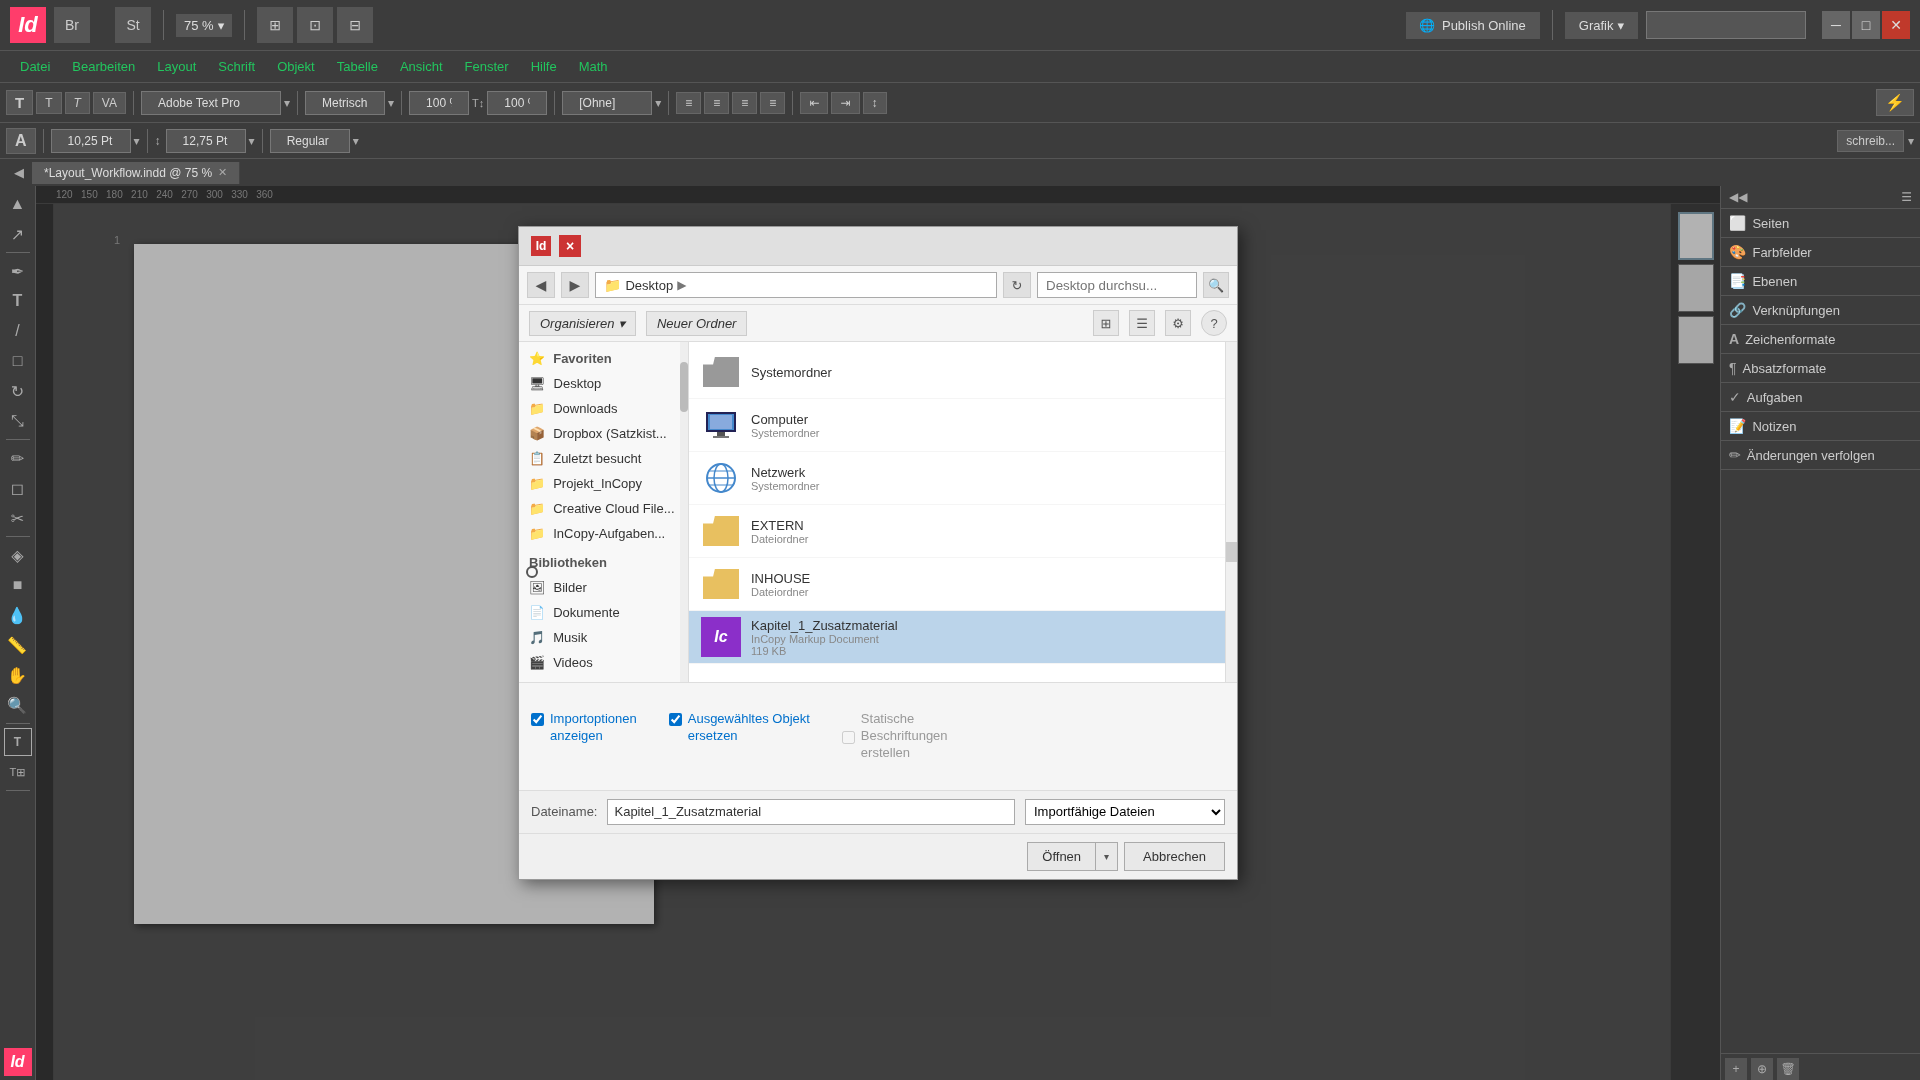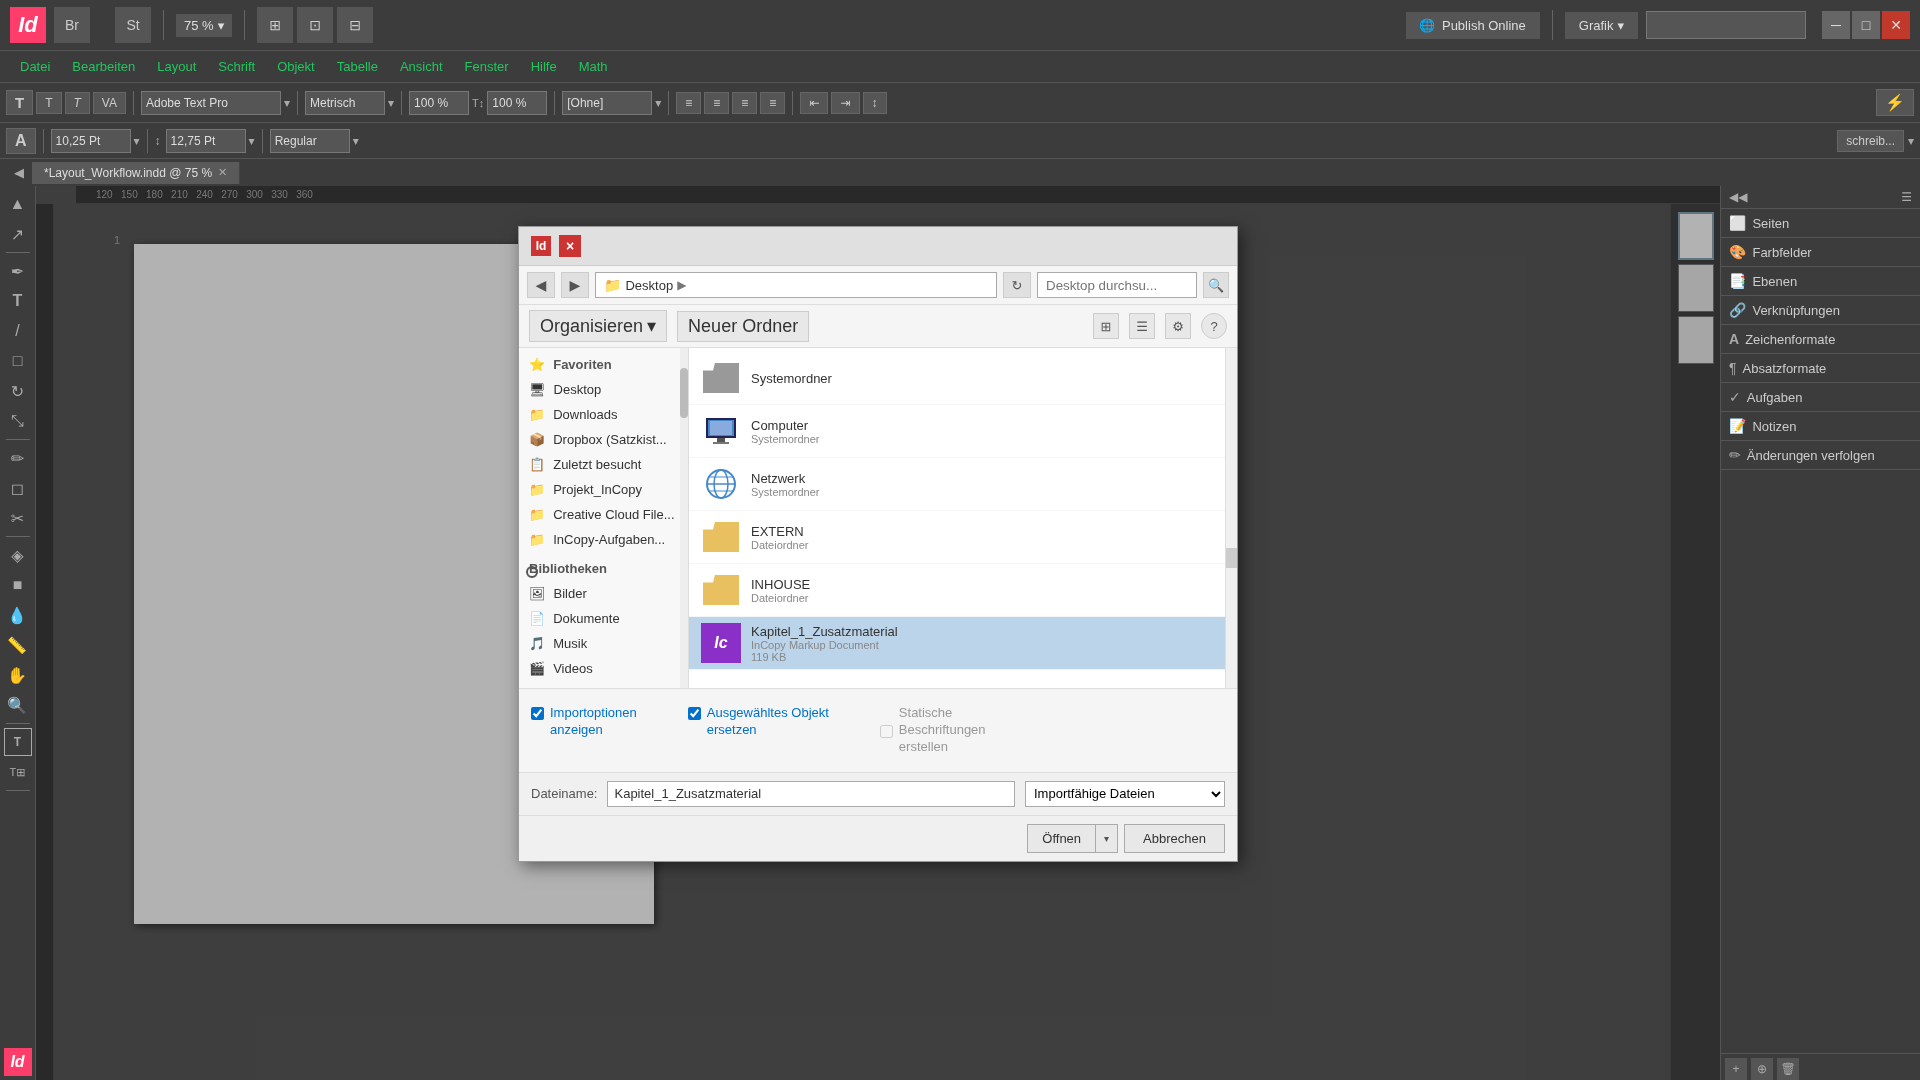--- a/index.html
+++ b/index.html
@@ -131,21 +131,21 @@
       border: 1px solid #666;
       padding: 3px 8px;
       font-size: 12px;
       cursor: pointer;
     }
     .toolbar-input {
       background: #555;
       border: 1px solid #777;
       color: #ddd;
       height: 24px;
-      padding: 0 4px;
+      padding: 0 16px;
       width: 80px;
       font-size: 12px;
     }
     .toolbar-sep { width: 1px; height: 24px; background: #666; margin: 0 3px; }
 
     
     .doc-tab-bar {
       height: 28px;
       background: #3c3c3c;
       display: flex;
@@ -195,21 +195,20 @@
     .canvas-area {
       flex: 1;
       background: #5a5a5a;
       position: relative;
       overflow: hidden;
     }
     .ruler-h {
       height: 18px;
       background: #3c3c3c;
       border-bottom: 1px solid #555;
-      margin-left: 40px;
     }
     .ruler-v {
       position: absolute;
       top: 18px;
       left: 0;
       width: 18px;
       background: #3c3c3c;
       border-right: 1px solid #555;
       bottom: 0;
     }
@@ -354,23 +353,23 @@
       padding: 5px 10px;
       display: flex;
       align-items: center;
       gap: 10px;
     }
     .action-btn {
       padding: 4px 10px;
       background: #e8e8e8;
       border: 1px solid #ccc;
       cursor: pointer;
-      font-size: 18px;
+      font-size: 13px;
       color: #333;
-      display: flex; align-items: center; gap: 4px;
+      display: flex; align-items: center; gap: 4px; font-style: italic;
     }
     .view-toggle-btn {
       width: 26px; height: 26px;
       background: #e8e8e8;
       border: 1px solid #ccc;
       display: flex; align-items: center; justify-content: center;
       cursor: pointer; color: #555;
     }
     .help-btn {
       width: 26px; height: 26px;
@@ -444,25 +443,25 @@
       color: #333;
       font-weight: 500;
     }
     .file-meta {
       font-size: 11px;
       color: #888;
     }
 
     
     .file-options {
-      padding: 16px 12px;
+      padding: 28px 12px;
       background: #f5f5f5;
       border-top: 1px solid #ddd;
       display: flex;
-      gap: 51px;
+      gap: 32px;
     }
     .checkbox-item {
       display: flex;
       align-items: flex-start;
       gap: 6px;
       color: #0070cc;
       font-size: 13px;
     }
     .checkbox-item input[type="checkbox"] {
       margin-top: 2px;

